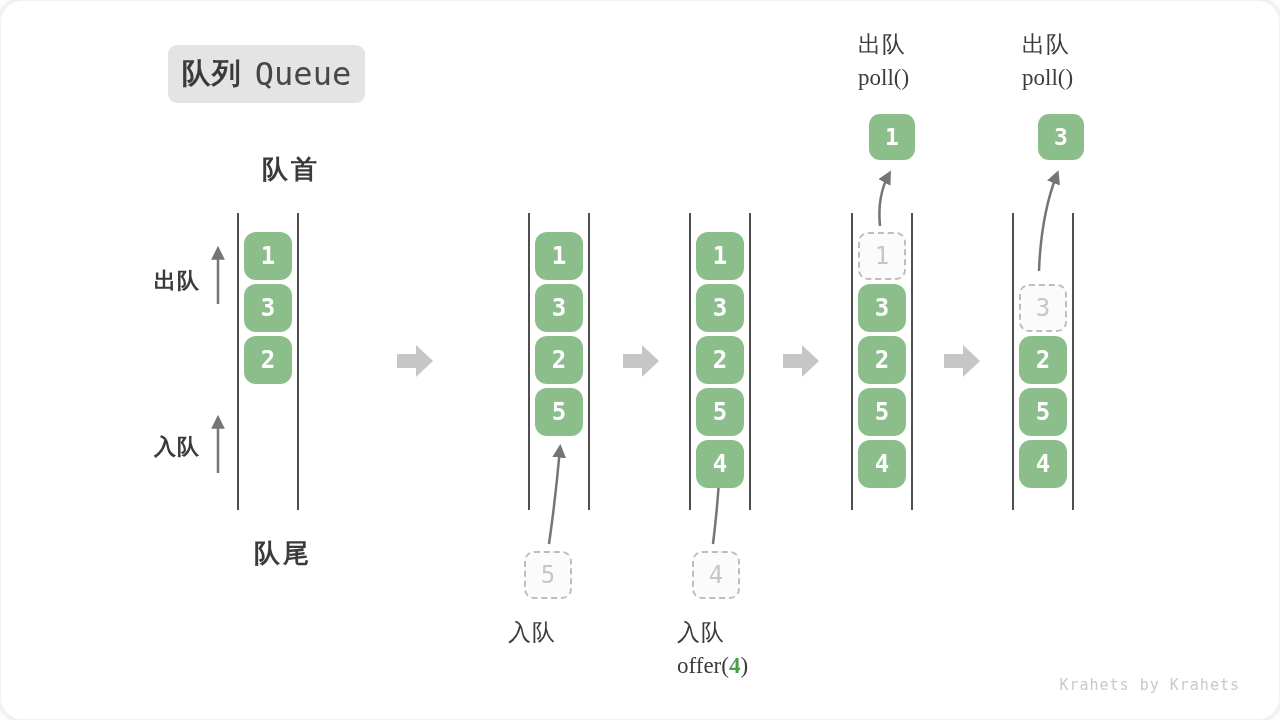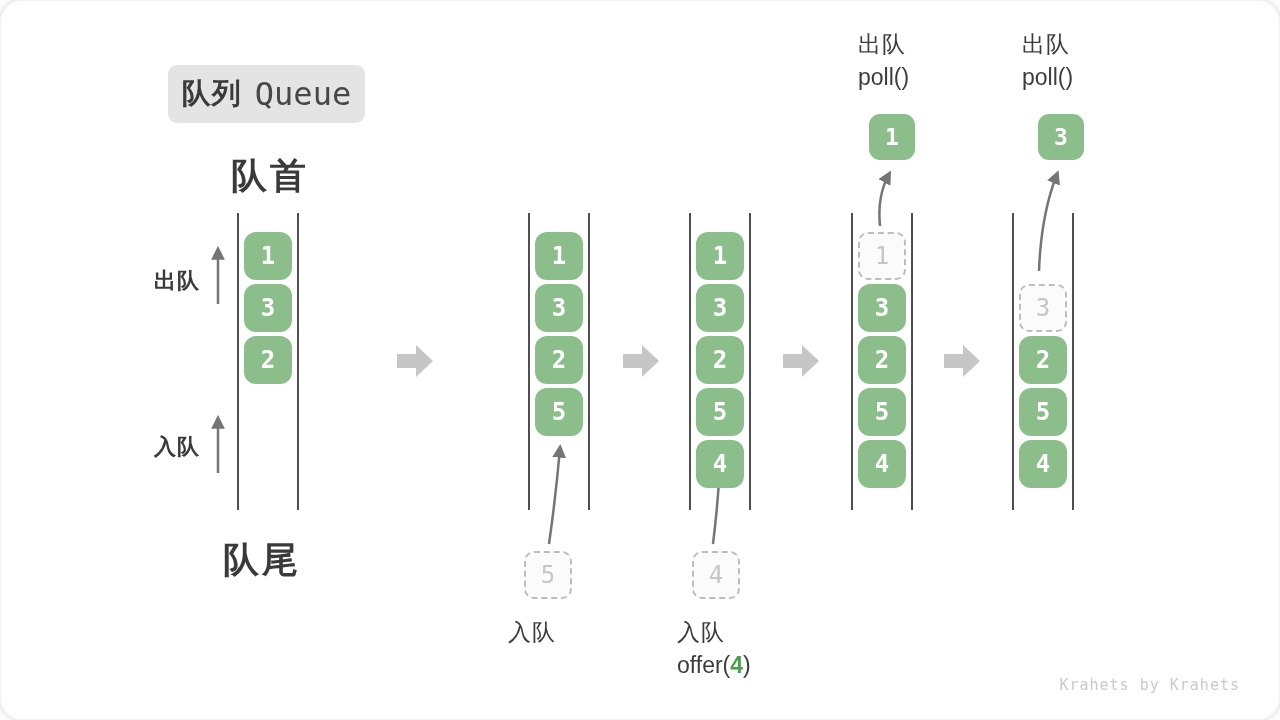--- a/index.html
+++ b/index.html
@@ -7,45 +7,45 @@
     position:relative; width:1280px; height:720px; margin:0 auto;
     background:#ffffff; border-radius:22px; overflow:hidden;
     box-shadow: 0 0 7px rgba(0,0,0,0.18), inset 0 0 0 1px #f2f2f2;
     font-family:"Liberation Sans", sans-serif;
   }
   .overlay { position:absolute; left:0; top:0; width:1280px; height:720px; pointer-events:none; }
 
   .title-badge {
     position:absolute; left:168px; top:45px; width:197px; height:58px;
     background:#e4e4e4; border-radius:9px;
-    display:flex; align-items:center; justify-content:center; gap:13px;margin-top:20px;
+    display:flex; align-items:center; justify-content:center; gap:13px;
   }
   .title-zh { font-weight:700; font-size:29px; color:#3a3a3a; letter-spacing:1px; }
   .title-en { font-family:"DejaVu Sans Mono", monospace; font-size:32px; color:#474747; }
 
   .cn-label { position:absolute; color:#3a3a3a; font-weight:700; }
-  .front-rear { width:100px; text-align:center; font-size:36px; letter-spacing:3px; }
+  .front-rear { width:100px; text-align:right; font-size:26px; letter-spacing:3px; }
   .side-label { width:70px; text-align:right; font-size:22px; letter-spacing:1px; }
 
   .wall { position:absolute; width:2px; top:213px; height:297px; background:#4f4f4f; }
 
   .cell {
     position:absolute; width:48px; height:48px; border-radius:12px;
     display:flex; align-items:center; justify-content:center;
     font-family:"DejaVu Sans Mono", monospace; font-size:24px; font-weight:700;
     box-sizing:border-box;
   }
   .cell.filled { background:var(--cell-green,#8CBE8C); color:#ffffff; }
   .cell.ghost  { background:#fbfbfb; border:2px dashed #bdbdbd; color:#c6c6c6;
                  border-radius:10px; font-weight:400; }
   .cell.small  { width:46px; height:46px; border-radius:11px; font-size:23px; }
 
   .op { position:absolute; color:#3c3c3c; white-space:nowrap; }
   .op .zh   { font-size:23px; line-height:32px; letter-spacing:1px; }
-  .op .code { font-family:Liberation Sans, sans-serif; font-size:23px; line-height:35px; }
+  .op .code { font-family:Liberation Serif, serif; font-size:23px; line-height:35px; }
   .op .arg  { color:var(--code-green,#4C9E4C); font-weight:700; }
 
   .watermark {
     position:absolute; right:40px; bottom:26px;
     font-family:"DejaVu Sans Mono", monospace; font-size:15px; color:#c9c9c9;
     letter-spacing:1px;
   }
 
   .thin-arrow { stroke:var(--thin-arrow,#757575); stroke-width:2.5; fill:none; }
   .ah-fill { fill:var(--thin-arrow,#757575); }

